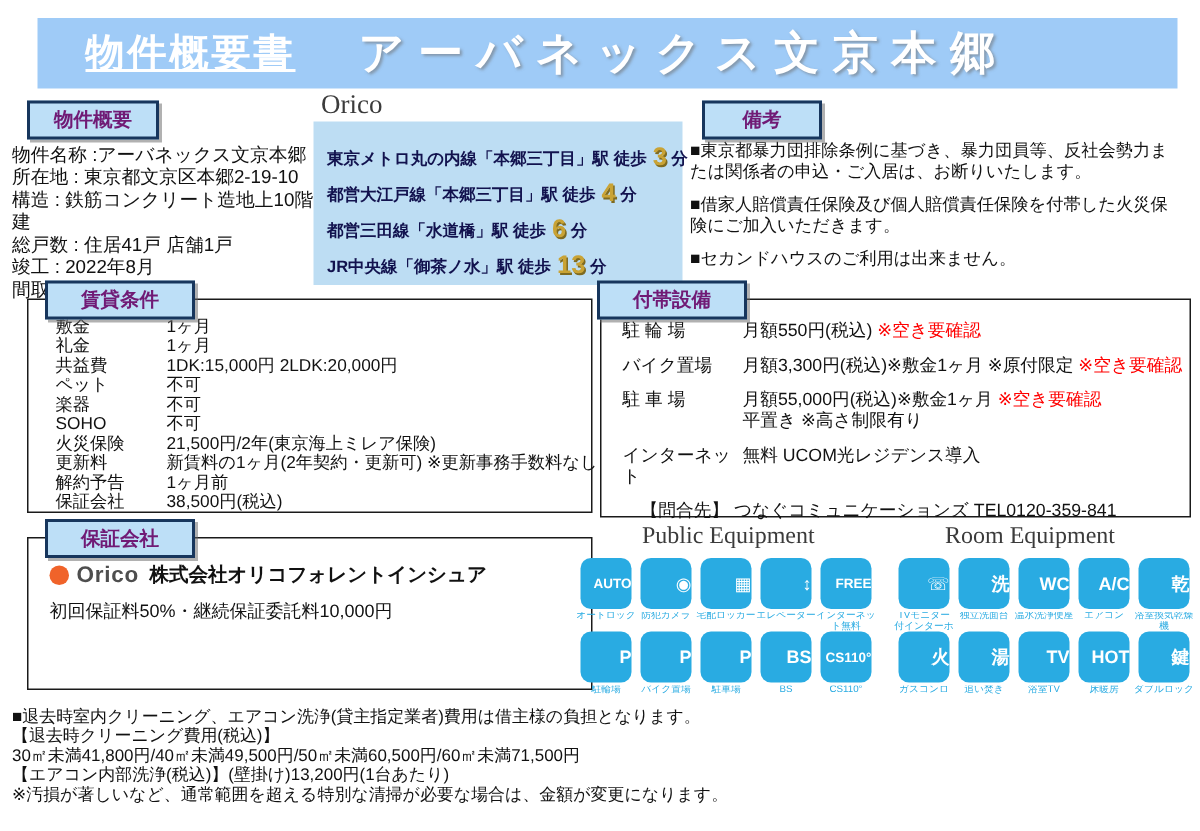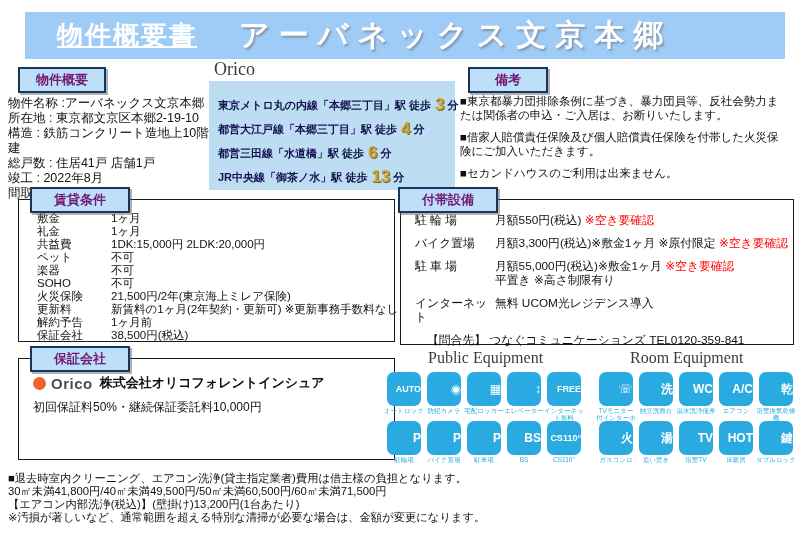--- a/index.html
+++ b/index.html
@@ -347,18 +347,19 @@
       <div class="tile-wrap">
         <div class="tile">
           <span>鍵</span>
         </div>
         <div class="tile-label">ダブルロック</div>
       </div>
     </div>
 
   <div class="footer" id="footer-lines">
       <div class="fline-footer">■退去時室内クリーニング、エアコン洗浄(貸主指定業者)費用は借主様の負担となります。</div>
+      <div class="fline-footer">【退去時クリーニング費用(税込)】</div>
       <div class="fline-footer">30㎡未満41,800円/40㎡未満49,500円/50㎡未満60,500円/60㎡未満71,500円</div>
       <div class="fline-footer">【エアコン内部洗浄(税込)】(壁掛け)13,200円(1台あたり)</div>
       <div class="fline-footer">※汚損が著しいなど、通常範囲を超える特別な清掃が必要な場合は、金額が変更になります。</div>
     </div>
 
 </div>
 
 </body></html>

